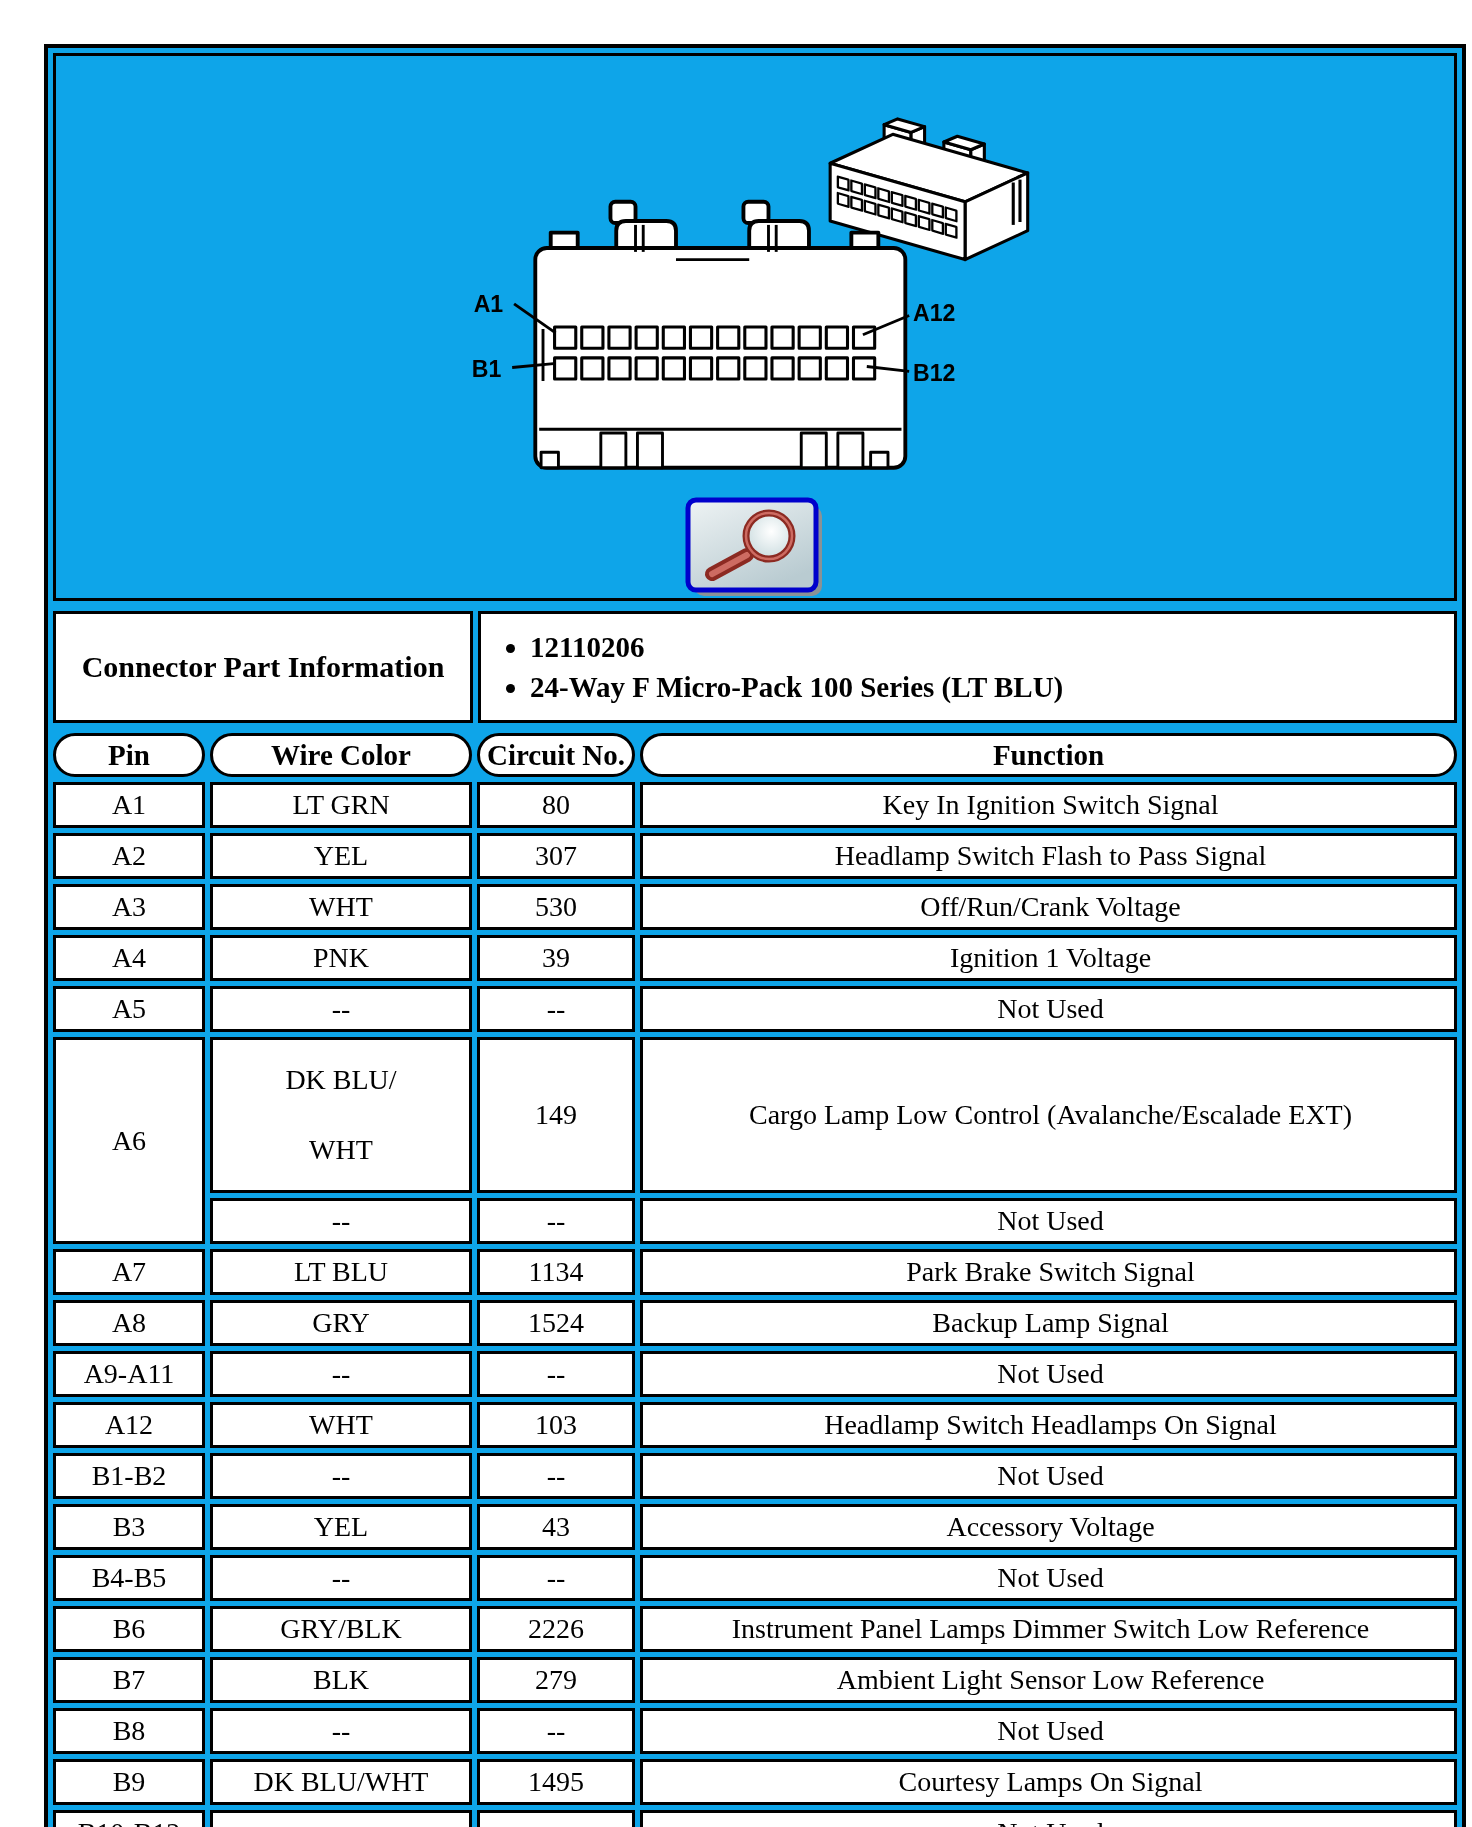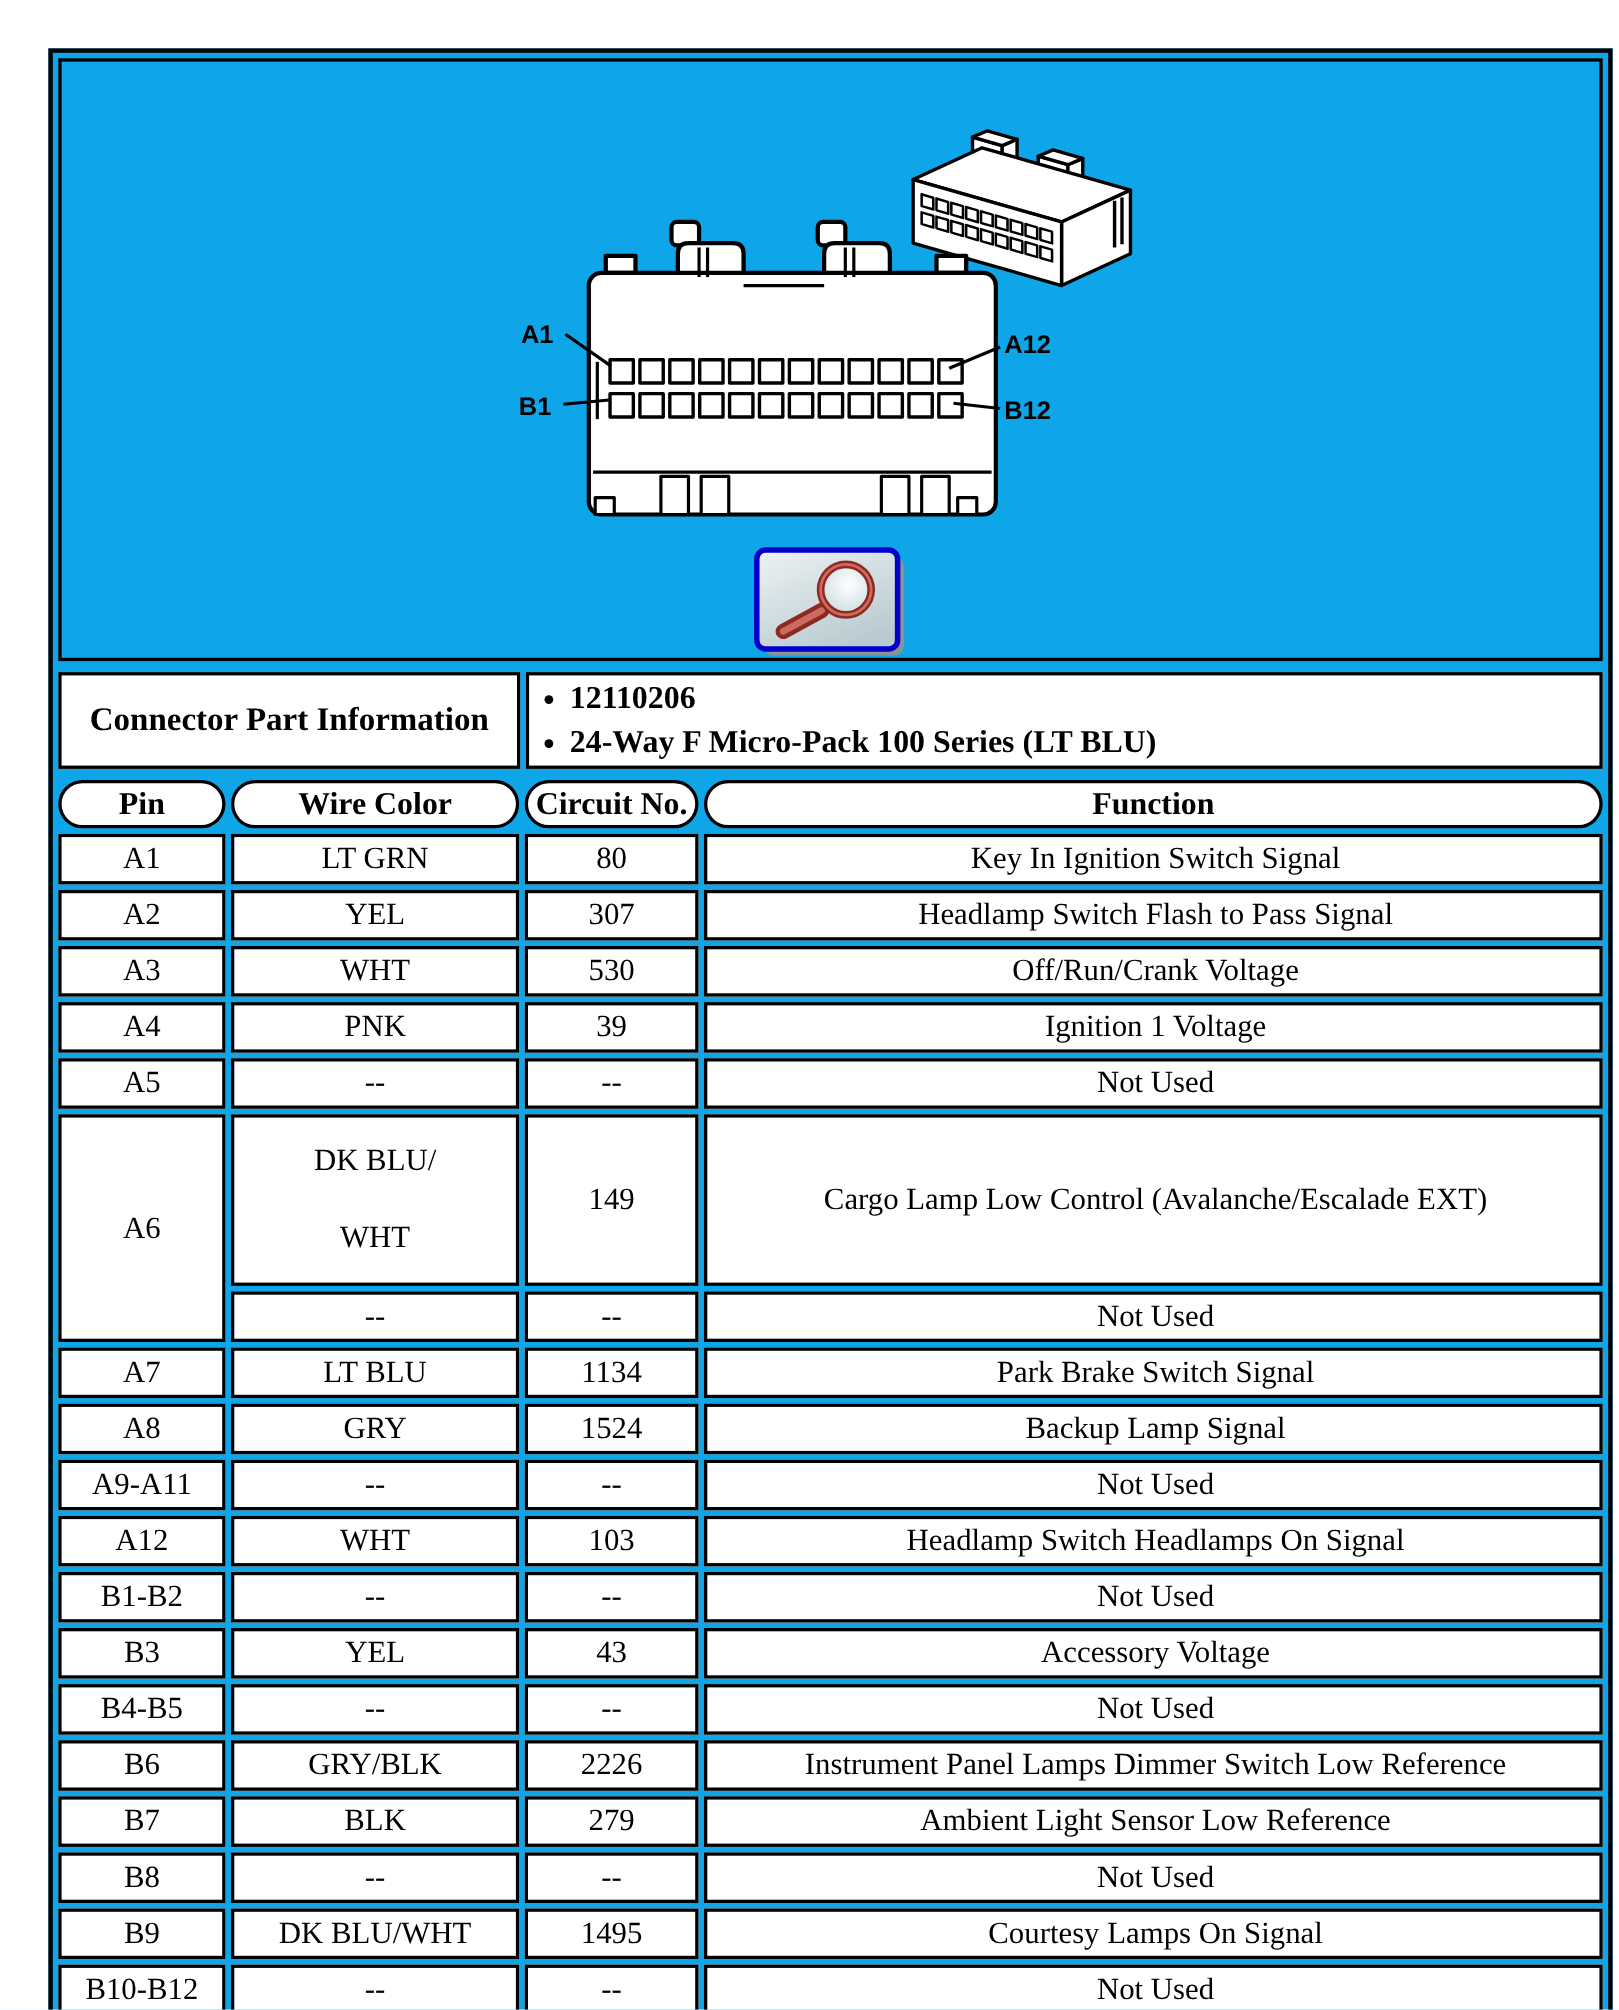--- a/index.html
+++ b/index.html
@@ -56,21 +56,21 @@
     overflow:hidden;
   }
   .info-label-cell {
     width:420px;
     text-align:center;
     font-weight:bold;
     font-size:30px;
     height:84px;
   }
   .info-items-cell { height:84px; }
-  .info-items-cell ul { margin:0; padding-left:36px; }
+  .info-items-cell ul { margin:12px; padding-left:36px; }
   .info-items-cell li {
     font-weight:bold;
     font-size:29px;
     line-height:40px;
   }
   .pin-table th {
     font-size:29px;
     font-weight:bold;
     text-align:center;
     height:44px;

